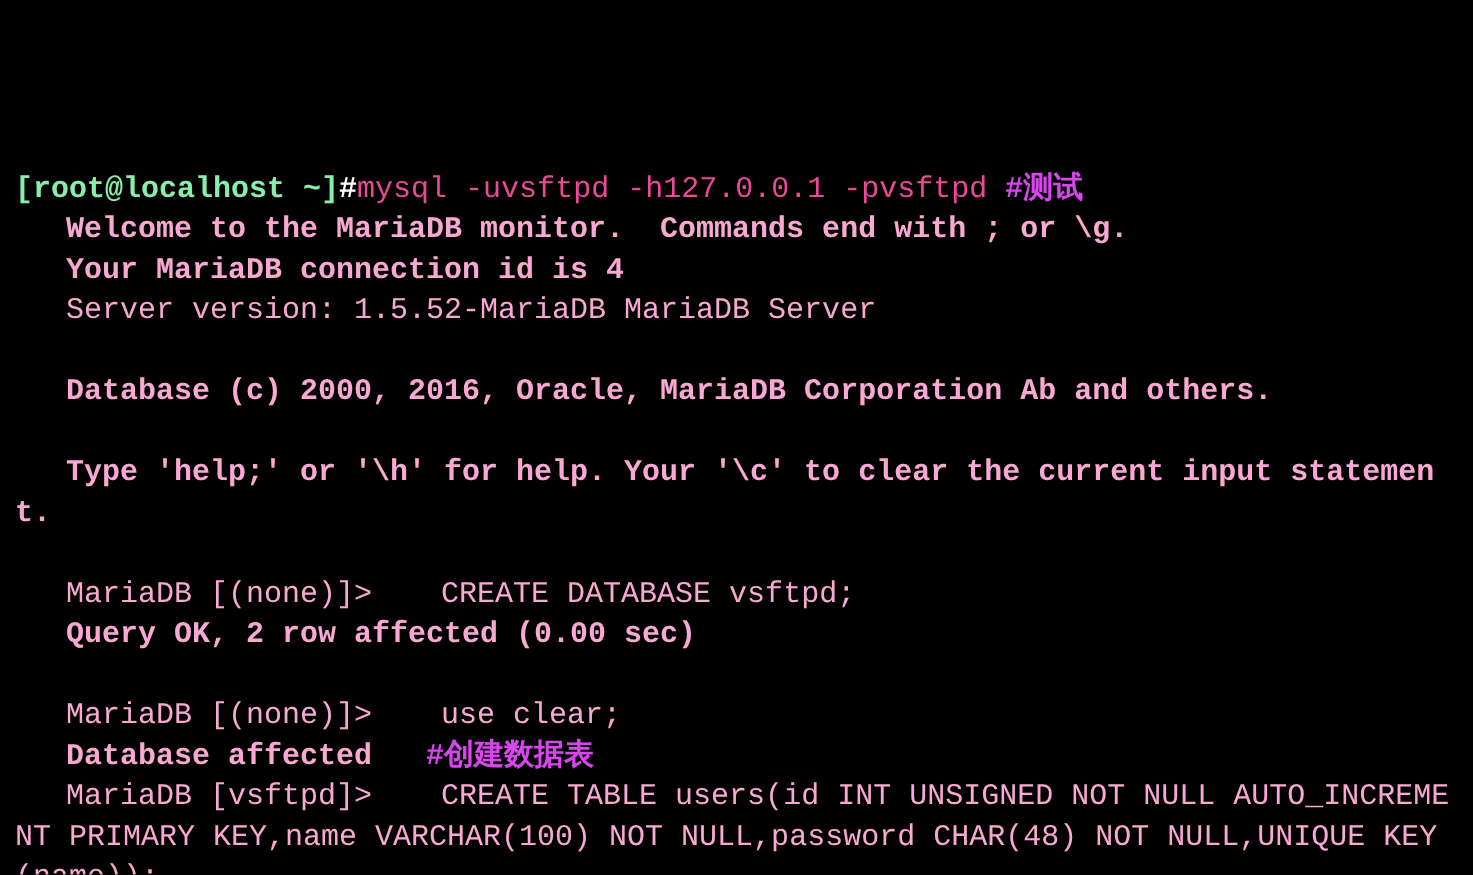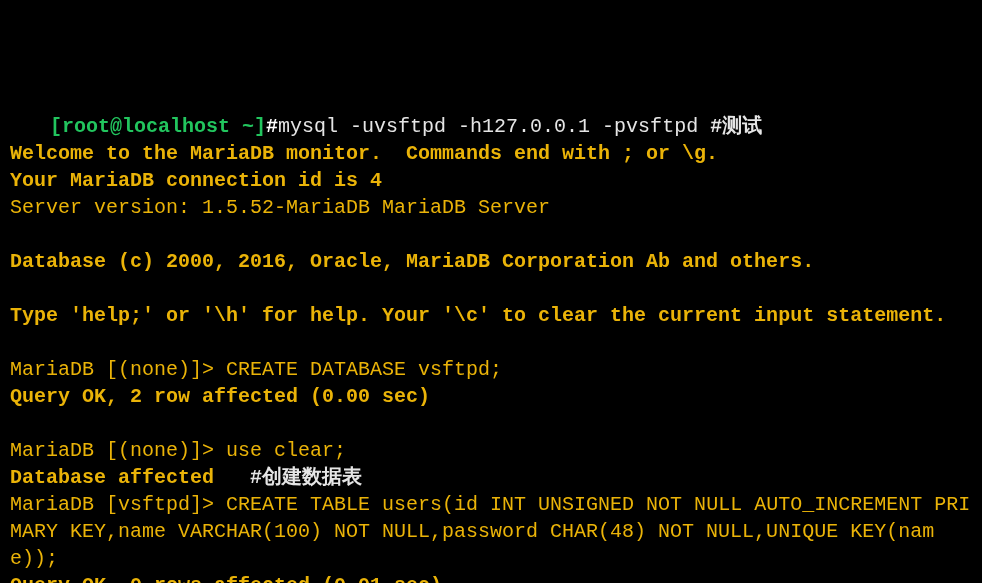--- a/index.html
+++ b/index.html
@@ -15,34 +15,34 @@
       font-weight: bold;
       line-height: 1.35;
       padding: 5px 10px;
       width: 982px;
       height: 583px;
       overflow: hidden;
       white-space: pre-wrap;
       word-break: break-all;
     }
     .prompt-user {
-      color: #22c55e;
-      margin-left: 40px;
+      color: #86efac;
     }
     .prompt-hash {
       color: #ffffff;
     }
     .command {
-      color: #e5e5e5;
+      color: #ec4899;
     }
     .comment {
-      color: #e5e5e5;
+      color: #d946ef;
     }
     .output {
-      color: #eab308;
+      color: #f9a8d4;
+      margin-left: 34px;
     }
     .normal {
       font-weight: normal;
     }
   </style>
 </head>
 <body>
 
 
 

